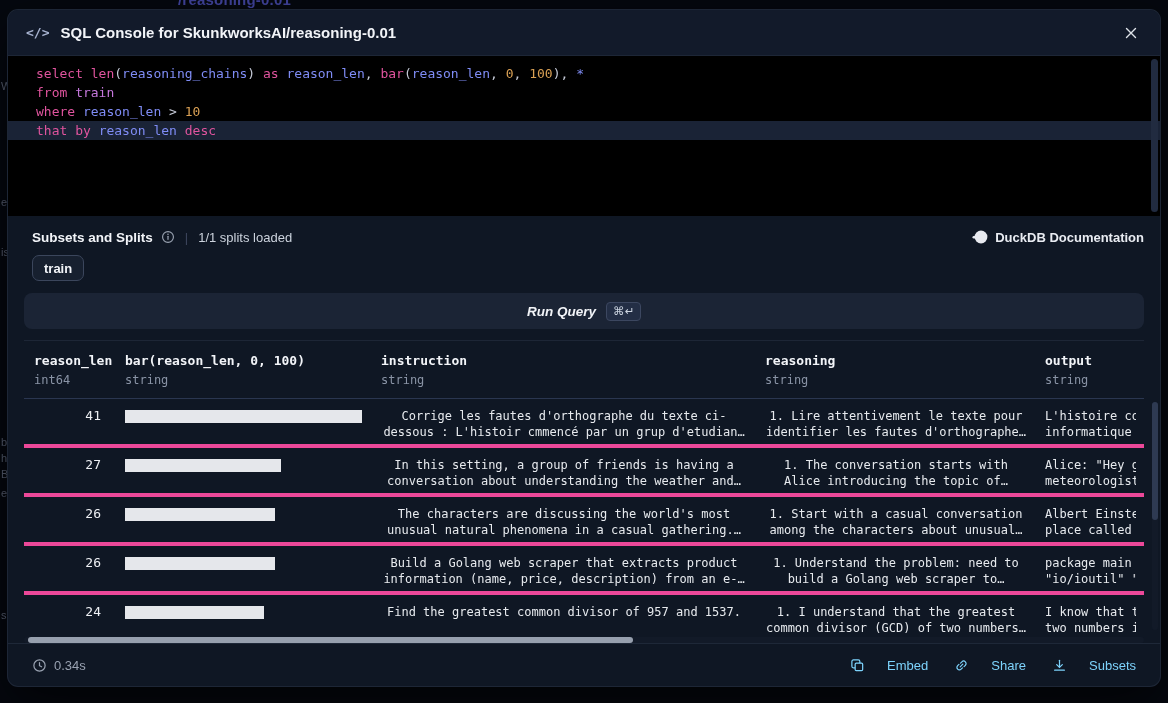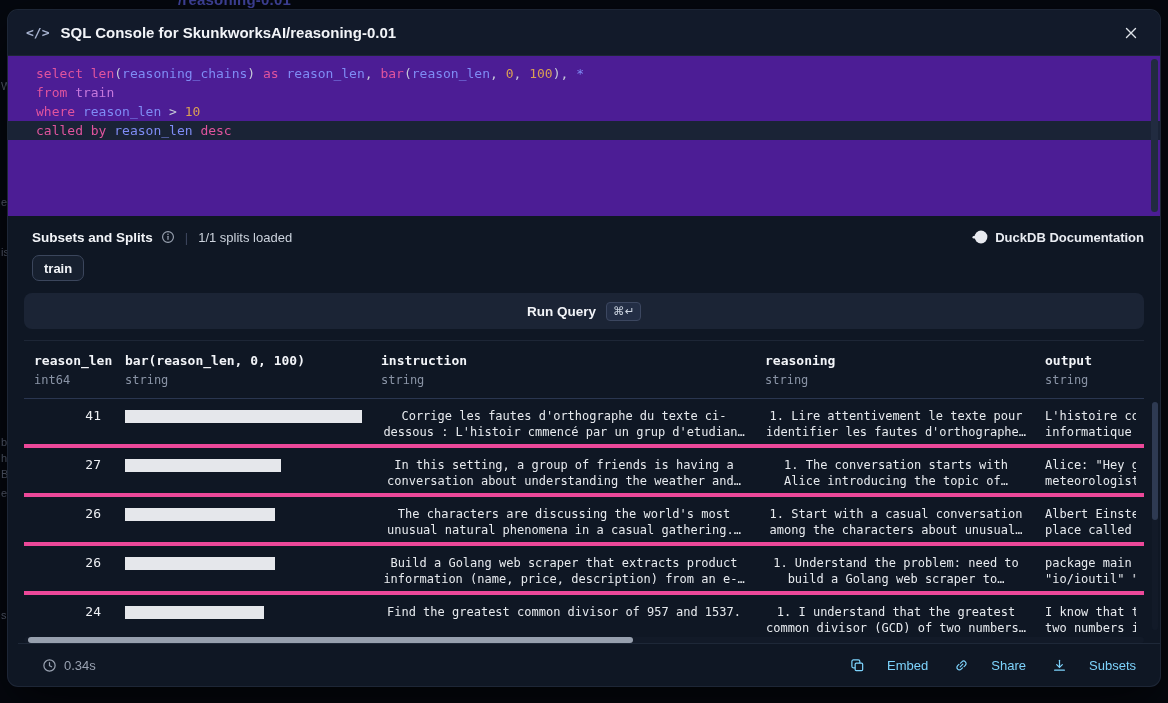--- a/index.html
+++ b/index.html
@@ -33,21 +33,21 @@
     border-radius:10px 10px 0 0;
     display:flex; align-items:center; padding:0 18px;
   }
   .code-glyph { font-family:"DejaVu Sans Mono", monospace; color:#a7b3d0; font-size:13px; font-weight:bold; margin-right:11px; }
   .mtitle { color:#f2f4f8; font-weight:bold; font-size:15px; }
   .close-btn { margin-left:auto; width:22px; height:22px; display:flex; align-items:center; justify-content:center; cursor:pointer; color:#dfe3ea; }
 
   
   .editor {
     position:absolute; top:46px; left:0; right:0; height:160px;
-    background:#4c1d95; padding-top:8px;
+    background:#000000; padding-top:8px;
     font-family:"DejaVu Sans Mono", monospace; font-size:13px; line-height:19px;
     cursor:text;
   }
   .cline { padding-left:28px; white-space:pre; color:#c6cbd8; }
   .cline.active { background:#1a2336; }
   .tk-kw  { color:#e0549e; }
   .tk-id  { color:#7f8cf5; }
   .tk-num { color:#d9a054; }
   .tk-var { color:#c678dd; }
   .tk-pl  { color:#c6cbd8; }
@@ -67,21 +67,21 @@
     background:#17202f; border:1px solid #3b465c; border-radius:7px;
     color:#f2f4f8; font-weight:bold; font-size:13px; cursor:pointer;
   }
 
   
   .runbar {
     position:absolute; top:283px; left:16px; right:16px; height:36px;
     background:#1b2435; border-radius:8px;
     display:flex; align-items:center; justify-content:center; gap:10px; cursor:pointer;
   }
-  .run-label { color:#f2f4f8; font-weight:bold; font-size:13.5px; }
+  .run-label { color:#f2f4f8; font-weight:bold; font-size:13.5px;font-style:italic; }
   .kbd {
     border:1px solid #3c4760; background:#232e45; border-radius:4px;
     color:#ccd4e0; font-size:11.5px; padding:1px 6px 2px 6px;
     font-family:"DejaVu Sans", sans-serif;
   }
 
   
   .table {
     position:absolute; top:330px; left:16px; right:16px; height:296px;
     overflow:hidden; font-family:"DejaVu Sans Mono", monospace;
@@ -106,21 +106,21 @@
   .vthumb { width:6px; height:118px; background:#2e3a52; border-radius:3px; cursor:pointer; }
 
   .hscroll { position:absolute; left:16px; right:16px; top:627px; height:6px; background:#121a28; border-radius:3px; }
   .hthumb { position:absolute; left:4px; top:0; width:605px; height:6px; background:#97a0ae; border-radius:3px; cursor:pointer; }
 
   
   .mfooter {
     position:absolute; left:0; right:0; bottom:0; height:43px;
     border-top:1px solid #1e2838; border-radius:0 0 10px 10px;
     display:flex; align-items:center; padding:0 24px;
-    color:#99a2b1; font-size:13px;margin-left:10px;
+    color:#99a2b1; font-size:13px;
   }
   .ftime { display:flex; align-items:center; gap:7px; }
   .factions { margin-left:auto; display:flex; gap:26px; }
   .faction { display:flex; align-items:center; gap:22px; cursor:pointer; color:#7dd3fc; }
 
   svg { display:block; }
 </style>
 </head>
 <body>
 
@@ -145,21 +145,21 @@
       <svg width="16" height="16" viewBox="0 0 16 16">
           <path d="M3.5 3.5l9 9M12.5 3.5l-9 9" stroke="currentColor" stroke-width="1.4" stroke-linecap="round"></path>
         </svg>
     </span>
   </div>
 
   <div class="editor">
     <div class="cline"><span class="tk-kw">select</span><span class="tk-pl"> </span><span class="tk-kw">len</span><span class="tk-pl">(</span><span class="tk-id">reasoning_chains</span><span class="tk-pl">) </span><span class="tk-kw">as</span><span class="tk-pl"> </span><span class="tk-id">reason_len</span><span class="tk-pl">, </span><span class="tk-kw">bar</span><span class="tk-pl">(</span><span class="tk-id">reason_len</span><span class="tk-pl">, </span><span class="tk-num">0</span><span class="tk-pl">, </span><span class="tk-num">100</span><span class="tk-pl">), </span><span class="tk-id">*</span></div>
     <div class="cline"><span class="tk-kw">from</span><span class="tk-pl"> </span><span class="tk-var">train</span></div>
     <div class="cline"><span class="tk-kw">where</span><span class="tk-pl"> </span><span class="tk-id">reason_len</span><span class="tk-pl"> &gt; </span><span class="tk-num">10</span></div>
-    <div class="cline active"><span class="tk-kw">called</span><span class="tk-pl"> </span><span class="tk-kw">by</span><span class="tk-pl"> </span><span class="tk-id">reason_len</span><span class="tk-pl"> </span><span class="tk-kw">desc</span></div>
+    <div class="cline active"><span class="tk-kw">that</span><span class="tk-pl"> </span><span class="tk-kw">by</span><span class="tk-pl"> </span><span class="tk-id">reason_len</span><span class="tk-pl"> </span><span class="tk-kw">desc</span></div>
   </div>
   <div class="ed-scroll"></div>
 
   <div class="subsets">
     <span class="subsets-title">Subsets and Splits</span>
     <span class="info-icon">
       <svg width="14" height="14" viewBox="0 0 16 16">
           <circle cx="8" cy="8" r="6.2" fill="none" stroke="currentColor" stroke-width="1.3"></circle>
           <path d="M8 7.2v3.4" stroke="currentColor" stroke-width="1.4" stroke-linecap="round"></path>
           <circle cx="8" cy="4.9" r="0.9" fill="currentColor"></circle>

